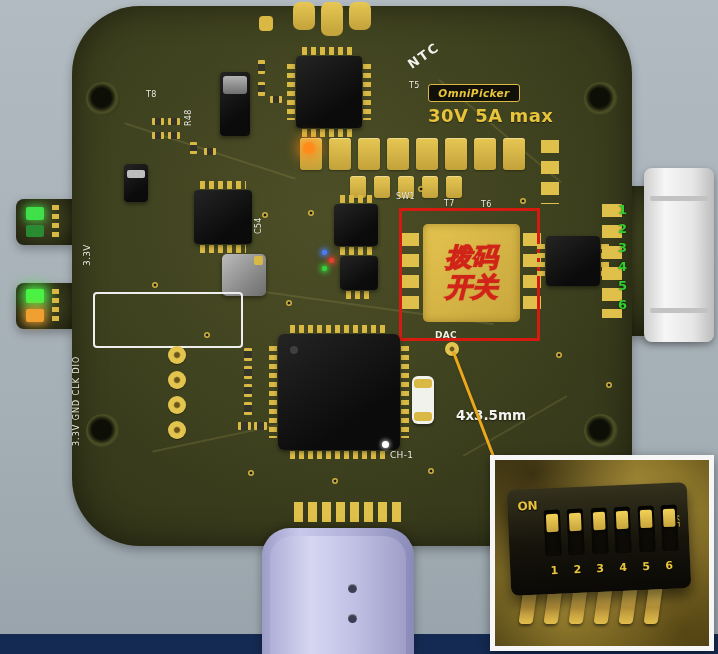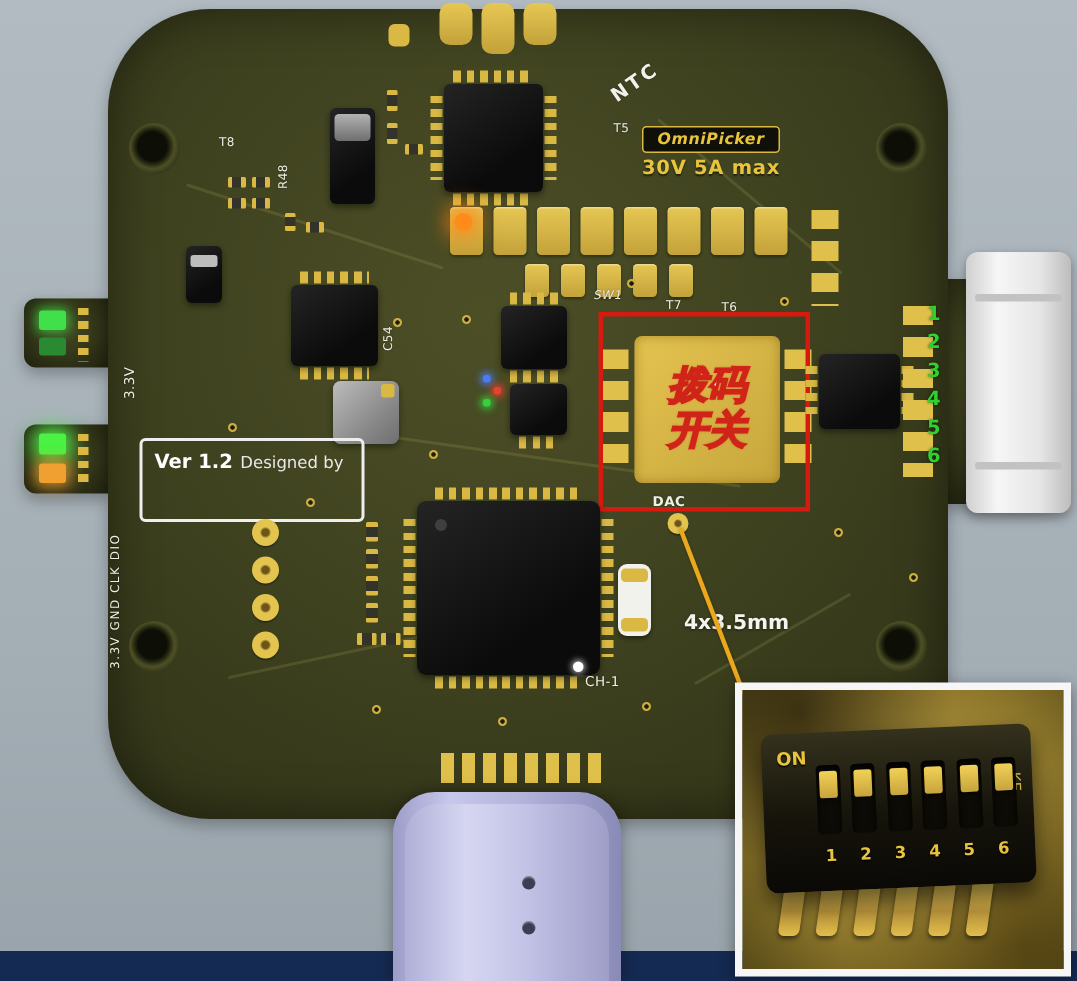--- a/index.html
+++ b/index.html
@@ -124,21 +124,21 @@
   <div class="pins-h" style="left:302px;top:129px;width:54px;height:8px;"></div>
   <div class="pins-v" style="left:287px;top:64px;width:8px;height:56px;"></div>
   <div class="pins-v" style="left:363px;top:64px;width:8px;height:56px;"></div>
   <div class="chip" style="left:296px;top:56px;width:66px;height:72px;"></div>
 
   <div class="silk" style="left:406px;top:48px;font-size:13px;font-weight:bold;letter-spacing:2px;transform:rotate(-35deg);color:#f2f2ea;">NTC</div>
   <div class="silk" style="left:409px;top:81px;">T5</div>
   <div class="abs" style="left:428px;top:84px;width:92px;height:18px;background:#101008;border:1.5px solid #d9b944;border-radius:3px;display:flex;align-items:center;justify-content:center;">
     <span style="font-size:10.5px;font-weight:bold;font-style:italic;color:#e8c43c;letter-spacing:.4px;">OmniPicker</span>
   </div>
-  <div class="abs" style="left:428px;top:105px;font-size:13px;font-weight:bold;color:#e8c43c;letter-spacing:.5px;text-shadow:0 1px 1px rgba(0,0,0,.5);text-align:right;">30V 5A max</div>
+  <div class="abs" style="left:428px;top:105px;font-size:18px;font-weight:bold;color:#e8c43c;letter-spacing:.5px;text-shadow:0 1px 1px rgba(0,0,0,.5);text-align:right;">30V 5A max</div>
 
   <div class="abs" style="left:300px;top:138px;display:flex;gap:7px;">
     <div class="cap"></div>
       <div class="cap"></div>
     <div class="cap"></div>
       <div class="cap"></div>
     <div class="cap"></div>
       <div class="cap"></div>
     <div class="cap"></div>
       <div class="cap"></div>
@@ -170,21 +170,21 @@
   <div class="pins-h" style="left:340px;top:195px;width:32px;height:8px;"></div>
   <div class="pins-h" style="left:340px;top:247px;width:32px;height:8px;"></div>
   <div class="chip" style="left:334px;top:204px;width:44px;height:42px;"></div>
   <div class="pins-h" style="left:346px;top:291px;width:26px;height:8px;"></div>
   <div class="chip" style="left:340px;top:256px;width:38px;height:34px;"></div>
 
   <div class="led" style="left:322px;top:250px;width:5px;height:5px;background:#4a7cf5;box-shadow:0 0 5px 2px rgba(74,124,245,.8);"></div>
   <div class="led" style="left:329px;top:258px;width:5px;height:5px;background:#e84030;box-shadow:0 0 5px 2px rgba(232,64,48,.8);"></div>
   <div class="led" style="left:322px;top:266px;width:5px;height:5px;background:#35d13a;box-shadow:0 0 5px 2px rgba(53,209,58,.8);"></div>
 
-  <div class="silk" style="left:396px;top:192px;font-style:italic;">SW1</div>
+  <div class="silk" style="left:396px;top:192px;">SW1</div>
   <div class="silk" style="left:444px;top:199px;">T7</div>
   <div class="silk" style="left:481px;top:200px;">T6</div>
 
   <div class="pins-v pads" style="left:401px;top:233px;width:18px;height:82px;"></div>
   <div class="pins-v pads" style="left:523px;top:233px;width:18px;height:82px;"></div>
   <div class="dip-footprint">
     <span>拨码</span>
     <span>开关</span>
   </div>
   <div class="abs" style="left:399px;top:208px;width:141px;height:133px;border:3px solid #d61a10;"></div>
@@ -208,24 +208,20 @@
   </div>
 
   <div class="led" style="left:26px;top:207px;width:18px;height:13px;background:#3fe04a;box-shadow:0 0 8px 2px rgba(63,224,74,.7);"></div>
   <div class="led" style="left:26px;top:225px;width:18px;height:12px;background:#2a8a32;"></div>
   <div class="led" style="left:26px;top:289px;width:18px;height:14px;background:#49f243;box-shadow:0 0 12px 4px rgba(80,255,80,.85);"></div>
   <div class="led" style="left:26px;top:309px;width:18px;height:13px;background:#f0a030;box-shadow:0 0 9px 3px rgba(240,160,48,.75);"></div>
   <div class="pins-v" style="left:52px;top:205px;width:7px;height:36px;"></div>
   <div class="pins-v" style="left:52px;top:289px;width:7px;height:36px;"></div>
 
   <div class="abs" style="left:93px;top:292px;width:150px;height:56px;border:2.5px solid #eeeeee;border-radius:4px;color:#fff;padding:3px 8px;">
-    <div style="white-space:nowrap;">
-      <span style="font-size:13px;font-weight:bold;">Ver 1.2</span>
-      <span style="font-size:11px;color:#e9e9e9;">Designed by</span>
-    </div>
   </div>
 
   <div class="silk vtext" style="left:72px;top:346px;height:100px;letter-spacing:1px;">3.3V GND CLK DIO</div>
   <div class="pad-round" style="left:168px;top:346px;width:18px;height:18px;"></div>
   <div class="pad-round" style="left:168px;top:371px;width:18px;height:18px;"></div>
   <div class="pad-round" style="left:168px;top:396px;width:18px;height:18px;"></div>
   <div class="pad-round" style="left:168px;top:421px;width:18px;height:18px;"></div>
 
   <div class="smd v" style="left:244px;top:348px;width:8px;height:13px;"></div>
   <div class="smd v" style="left:244px;top:366px;width:8px;height:13px;"></div>

